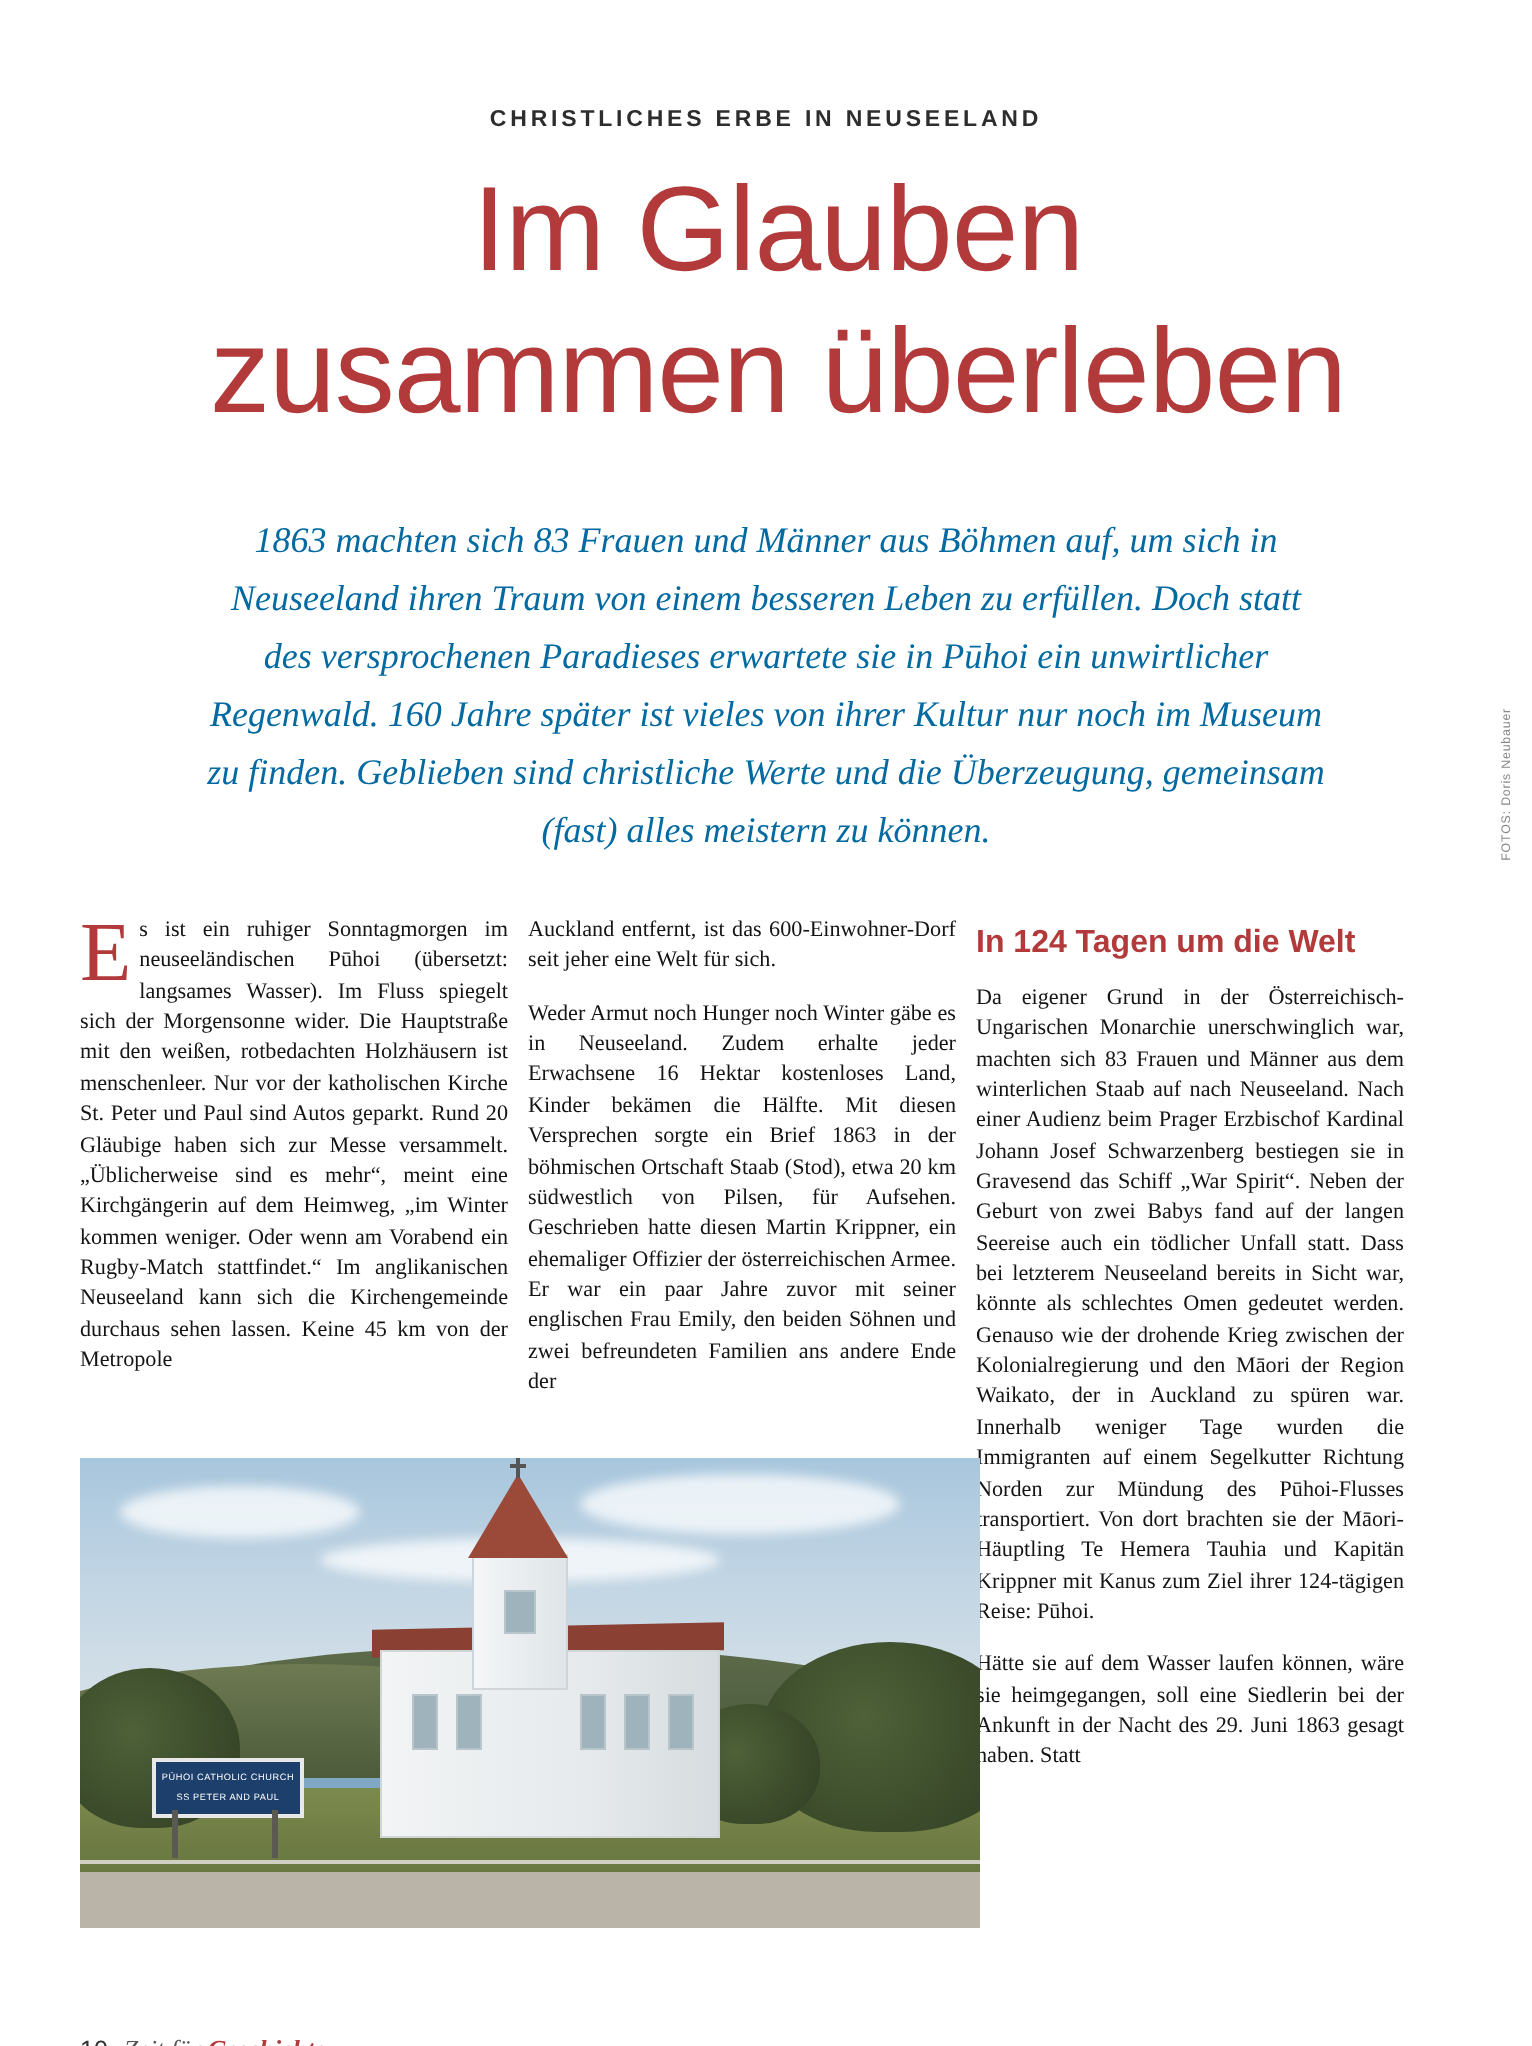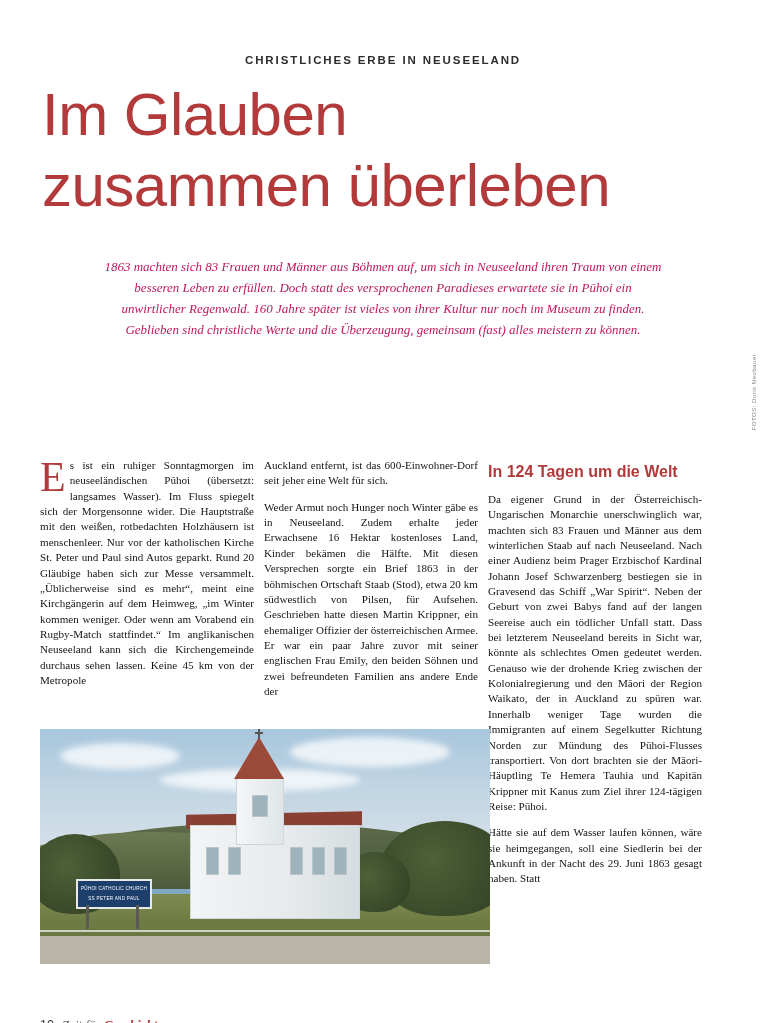--- a/index.html
+++ b/index.html
@@ -27,41 +27,41 @@
   .kicker {
     text-align: center;
     font-family: "Liberation Sans", sans-serif;
     font-weight: bold;
     font-size: 11.5px;
     letter-spacing: 1.9px;
     color: #2d2d2d;
     margin-top: 54px;
   }
   .headline {
-    text-align: left;
+    text-align: center;
     color: #b23a3a;
     font-family: "Liberation Sans", sans-serif;
     font-weight: 300;
     font-size: 60px;
     line-height: 1.18;
     letter-spacing: -0.5px;
     margin: 14px 0 0 12px;
     padding: 0 30px;
   }
   .headline .l1 { display: block; }
   .headline .l2 { display: block; }
   .standfirst {
     width: 560px;
     margin: 34px auto 0 auto;
     text-align: center;
     font-family: "Liberation Serif", serif;
     font-style: italic;
-    font-size: 13px;
+    font-size: 18px;
     line-height: 1.62;
-    color: #be185d;
+    color: #0369a1;
   }
   .byline-wrap {
     text-align: center;
     margin-top: 17px;
   }
   .byline {
     display: inline-block;
     background: #b23a3a;
     color: #ffffff;
     font-family: "Liberation Sans", sans-serif;

